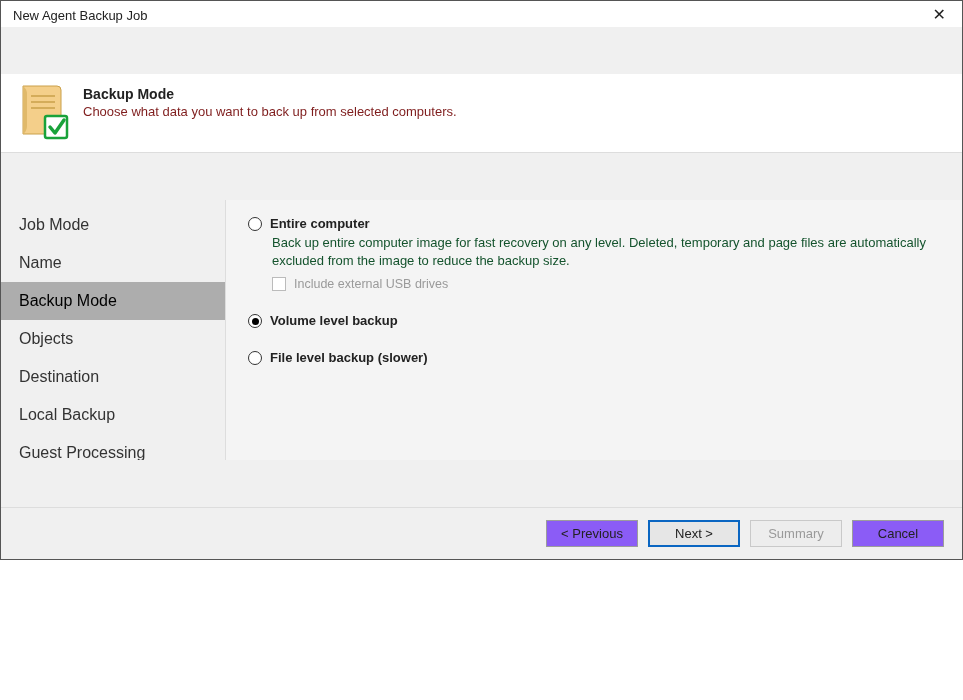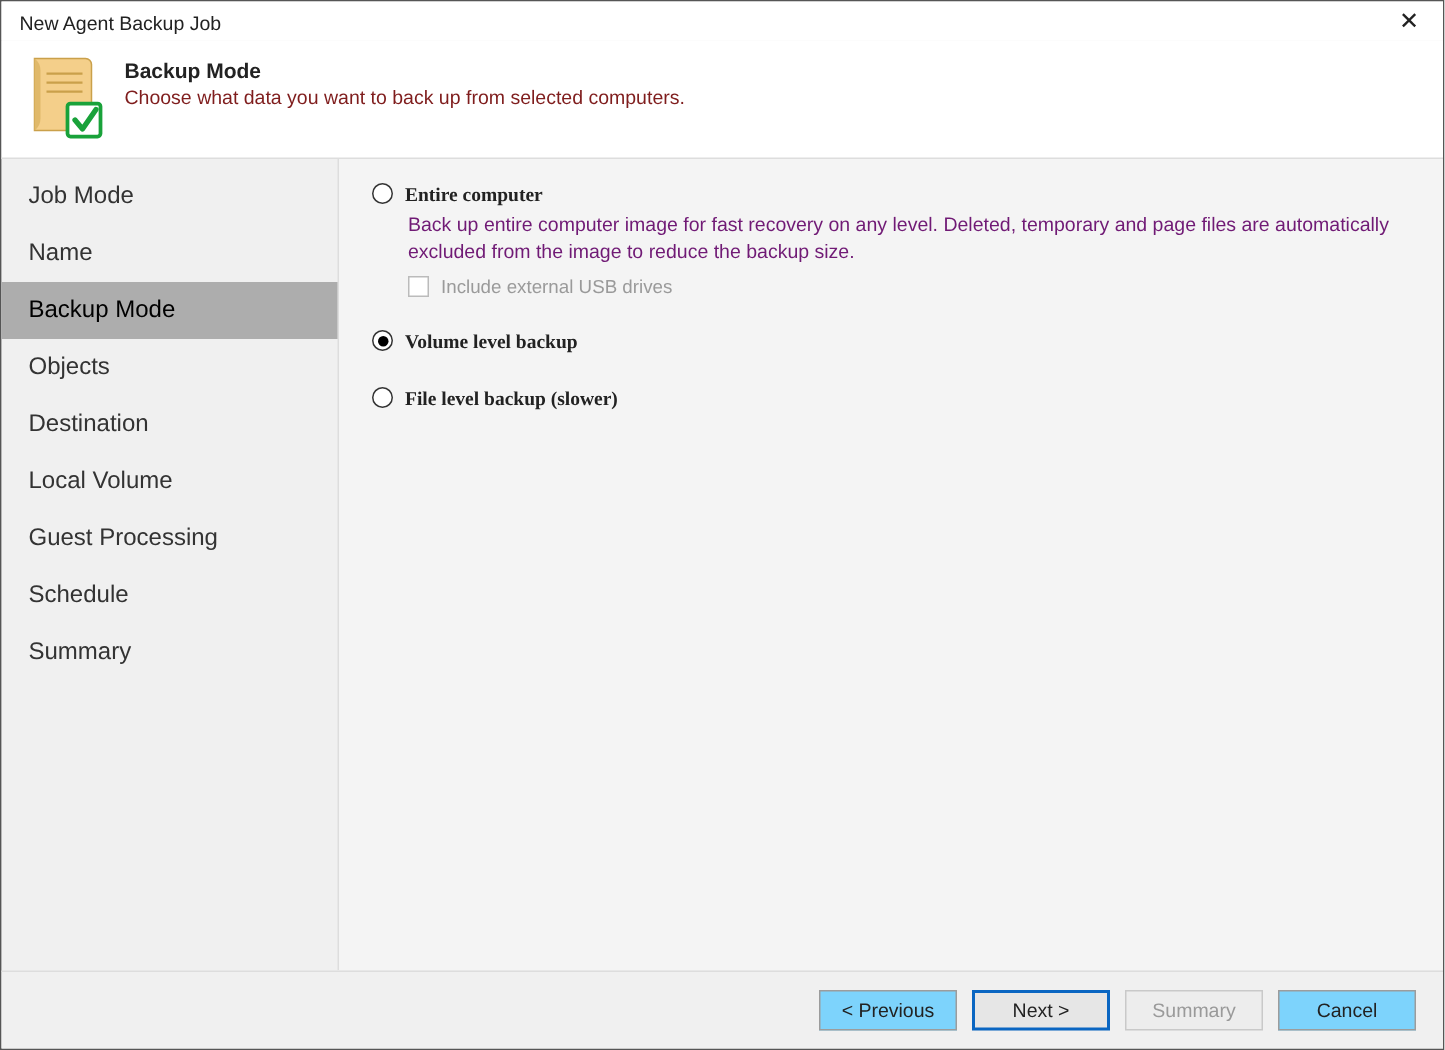--- a/index.html
+++ b/index.html
@@ -5,25 +5,26 @@
   * { box-sizing: border-box; }
   body {
     margin: 0;
     font-family: "Segoe UI", Tahoma, sans-serif;
     font-size: 12.5px;
     background: #fff;
     color: #222;
   }
   .window {
     width: 963px;
-    height: 700px;
+    height: 560px;
     border: 1px solid #555;
     display: flex;
     flex-direction: column;
     background: #f0f0f0;
+    gap: 47px;
   }
   .titlebar {
     display: flex;
     align-items: center;
     justify-content: space-between;
     padding: 6px 10px 4px 12px;
     background: #fff;
     font-size: 13px;
   }
   .close-x {
@@ -79,23 +80,22 @@
   }
   .content {
     flex: 1;
     padding: 16px 22px 10px 22px;
     background: #f4f4f4;
     overflow: auto;
   }
   .option { margin-bottom: 22px; }
   .option-head {
     display: flex;
-    align-items: flex-start;
+    align-items: flex-end;
     gap: 8px;
-    font-family: Liberation Serif, serif;
   }
   .radio {
     width: 14px; height: 14px;
     border: 1.3px solid #333;
     border-radius: 50%;
     display: inline-flex;
     align-items: center;
     justify-content: center;
     flex-shrink: 0;
     background:#fff;
@@ -104,21 +104,21 @@
     content: "";
     width: 7px; height: 7px;
     border-radius: 50%;
     background: #000;
   }
   .option-title { font-weight: 700; font-size: 13px; }
   .option-desc {
     margin: 3px 0 0 24px;
     font-size: 13px;
     line-height: 1.35;
-    color: #701a75;
+    color: #14532d;
     max-width: 660px;
   }
   .sub-check {
     margin: 8px 0 0 24px;
     display: flex;
     align-items: center;
     gap: 8px;
     color: #9a9a9a;
   }
   .checkbox {
@@ -132,21 +132,21 @@
     justify-content: flex-end;
     gap: 10px;
     padding: 12px 18px;
     border-top: 1px solid #ddd;
     background: #f0f0f0;
   }
   .btn {
     min-width: 92px;
     padding: 5px 10px;
     border: 1px solid #9c9c9c;
-    background: #7dd3fc;
+    background: #8b5cf6;
     font-size: 13px;
     text-align: center;
     cursor: pointer;
   }
   .btn.primary {
     border: 2px solid #0a66c2;
     background: #e6e6e6;
     padding: 4px 9px;
   }
   .btn.disabled {
@@ -185,21 +185,21 @@
   </div>
 
   <div class="body">
 
     <div class="sidebar">
       <div class="sidebar-item">Job Mode</div>
       <div class="sidebar-item">Name</div>
       <div class="sidebar-item active">Backup Mode</div>
       <div class="sidebar-item">Objects</div>
       <div class="sidebar-item">Destination</div>
-      <div class="sidebar-item">Local Volume</div>
+      <div class="sidebar-item">Local Backup</div>
       <div class="sidebar-item">Guest Processing</div>
       <div class="sidebar-item">Schedule</div>
       <div class="sidebar-item">Summary</div>
     </div>
 
     <div class="content">
 
       <div class="option">
         <div class="option-head">
           <span class="radio"></span>

